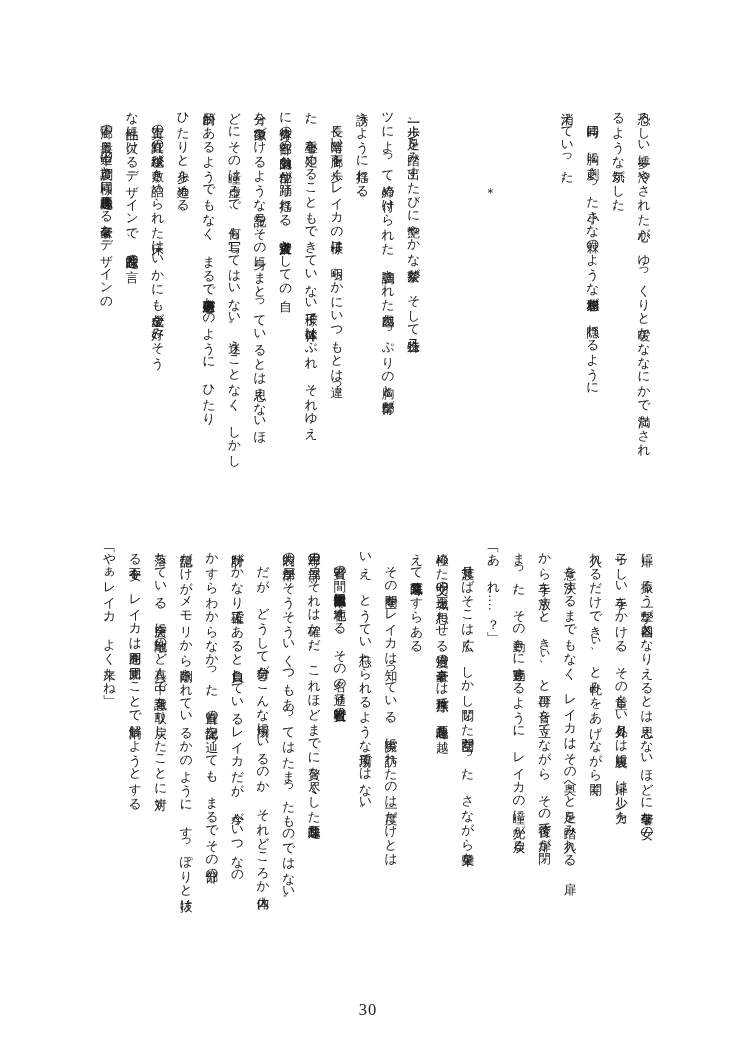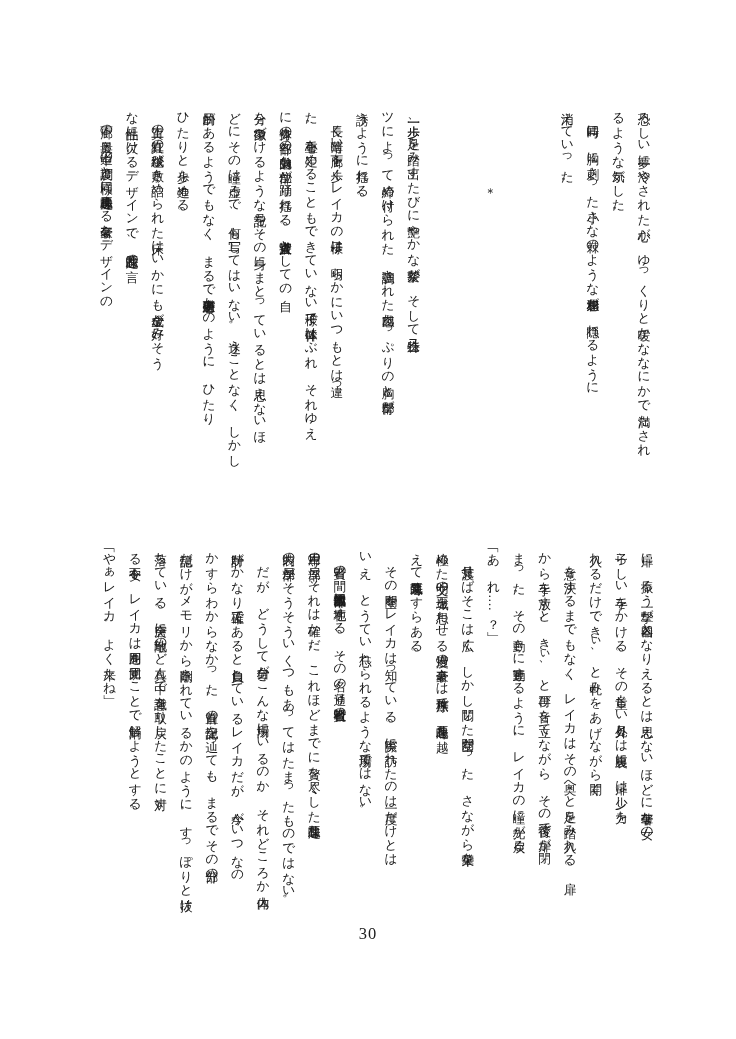--- a/index.html
+++ b/index.html
@@ -39,21 +39,21 @@
     width: 566px;
     height: 384px;
   }
   p.vline {
     margin: 0;
     padding: 0;
     height: 100%;
   }
   .page-number {
     position: absolute;
-    top: 924px;
+    top: 1000px;
     left: 0;
     width: 736px;
     text-align: center;
     font-size: 16.5px;
     letter-spacing: 1px;
     color: #1a1a1a;
   }
 </style>
 </head>
 <body>

